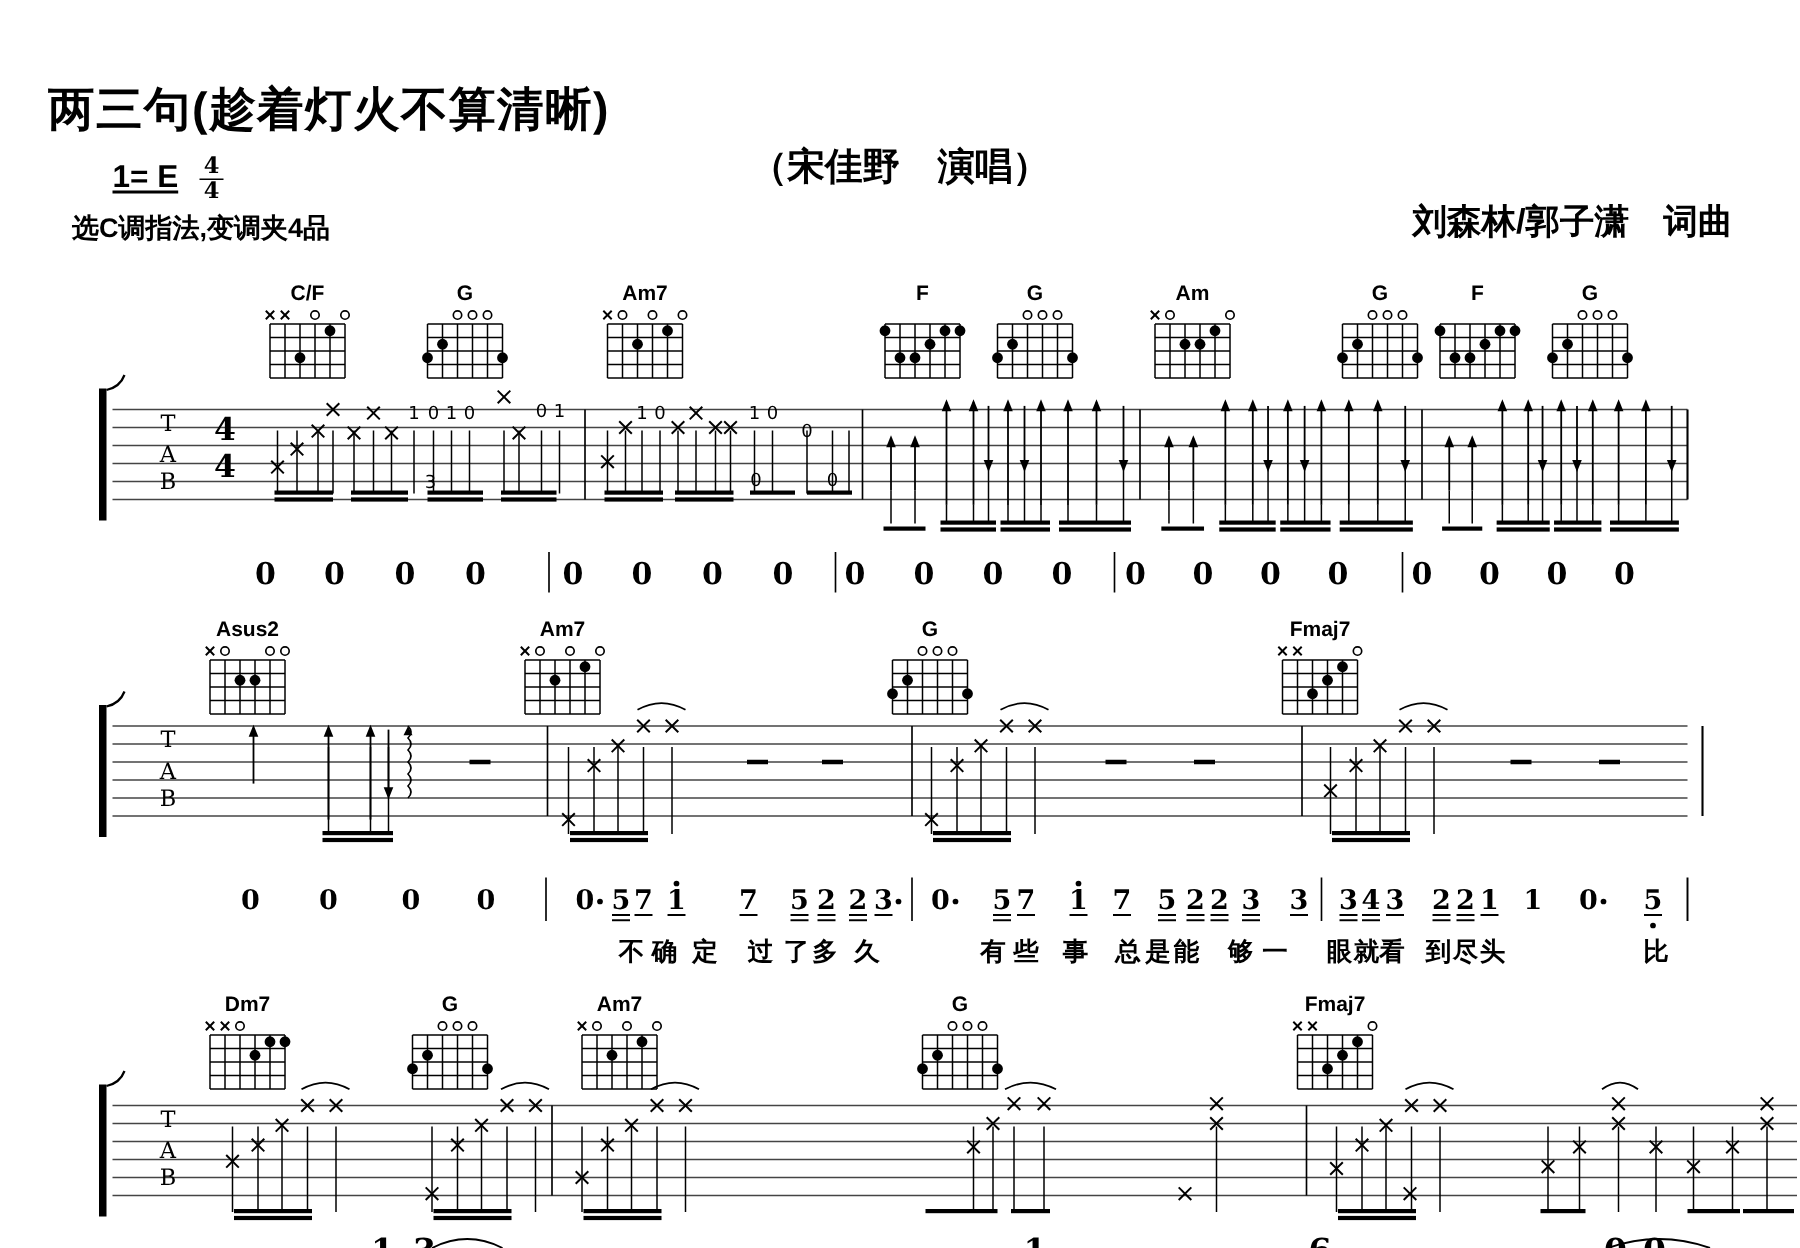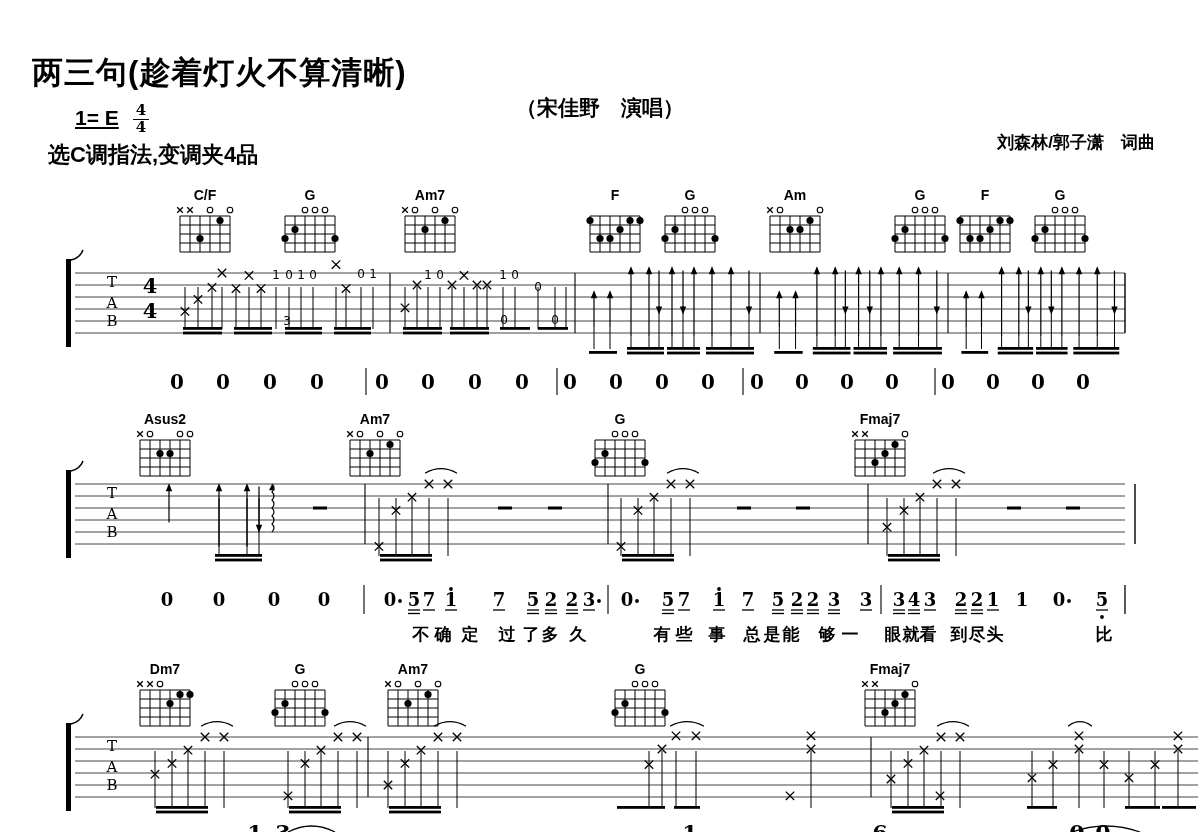--- a/index.html
+++ b/index.html
@@ -1,28 +1,28 @@
 <!DOCTYPE html>
 <html><head>
 <meta charset="utf-8">
 <style>
   html,body{margin:0;padding:0;background:#fff;}
   #page{position:relative;width:1200px;height:832px;background:#ffffff;overflow:hidden;
         font-family:"Liberation Sans",sans-serif;color:#000;}
   .title{position:absolute;top:52px;left:0;width:1200px;text-align:left;
          font-size:31px;font-weight:bold;letter-spacing:1px;margin-left:32px;}
   .subtitle{position:absolute;top:94px;left:0;width:1200px;text-align:center;
-            font-size:21px;font-weight:bold;}
+            font-size:25px;font-weight:bold;}
   .keyline{position:absolute;left:75px;top:103px;font-size:21px;font-weight:bold;text-decoration:underline;}
   .frac{display:inline-block;vertical-align:middle;margin-left:14px;text-align:center;
         font-size:15px;line-height:1.05;font-weight:bold;font-family:"DejaVu Serif",serif;}
   .frac .n{display:block;border-bottom:1.6px solid #000;padding:0 3px;}
   .frac .d{display:block;}
-  .capo{position:absolute;left:48px;top:140px;font-size:22px;font-weight:bold;}
-  .credits{position:absolute;right:45px;top:130px;text-align:right;font-size:17px;
+  .capo{position:absolute;left:48px;top:140px;font-size:18px;font-weight:bold;}
+  .credits{position:absolute;right:45px;top:130px;text-align:right;font-size:23px;
            font-weight:bold;line-height:1.5;}
   svg{position:absolute;left:0;top:0;}
 </style>
 </head>
 <body>
 
 <div id="page">
   <div class="title">两三句(趁着灯火不算清晰)</div>
   <div class="subtitle">（宋佳野　演唱）</div>
   <div class="keyline">

